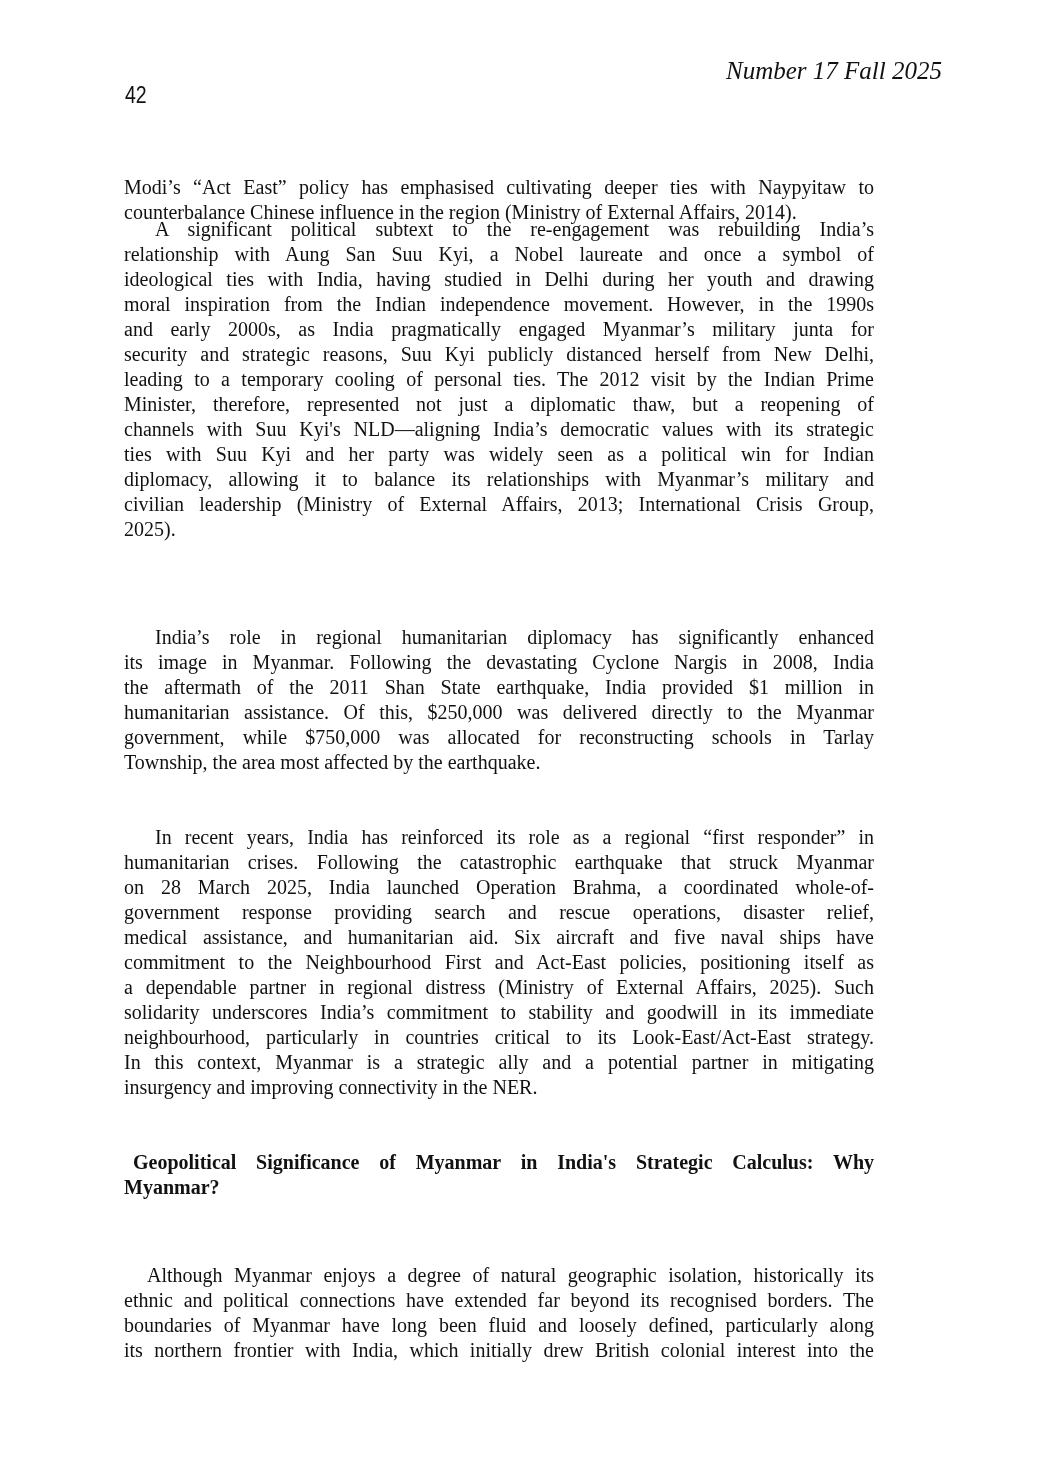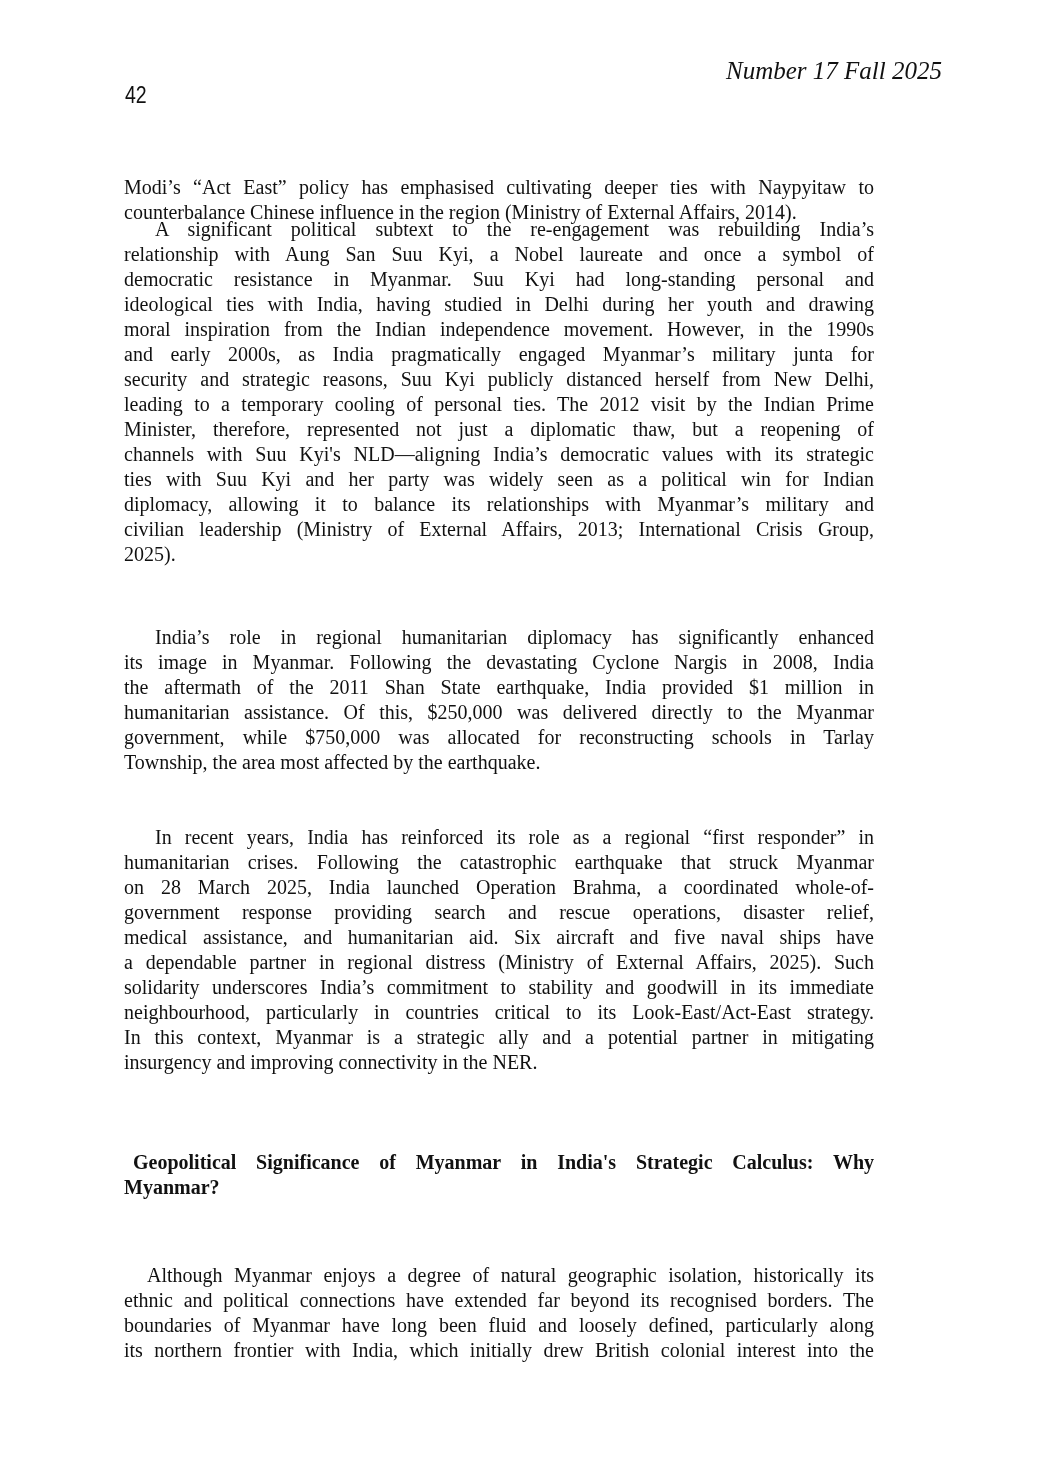--- a/index.html
+++ b/index.html
@@ -74,21 +74,20 @@
   <div class="page-number">42</div>
 
   <div class="text-block" style="top:175px;">
     <span class="line">Modi’s “Act East” policy has emphasised cultivating deeper ties with Naypyitaw to</span>
     <span class="line last">counterbalance Chinese influence in the region (Ministry of External Affairs, 2014).</span>
   </div>
 
   <div class="text-block" style="top:217px;font-family:Liberation Serif, serif;">
     <span class="line indent">A significant political subtext to the re-engagement was rebuilding India’s</span>
     <span class="line">relationship with Aung San Suu Kyi, a Nobel laureate and once a symbol of</span>
-    <span class="line">democratic resistance in Myanmar. Suu Kyi had long-standing personal and</span>
     <span class="line">ideological ties with India, having studied in Delhi during her youth and drawing</span>
     <span class="line">moral inspiration from the Indian independence movement. However, in the 1990s</span>
     <span class="line">and early 2000s, as India pragmatically engaged Myanmar’s military junta for</span>
     <span class="line">security and strategic reasons, Suu Kyi publicly distanced herself from New Delhi,</span>
     <span class="line">leading to a temporary cooling of personal ties. The 2012 visit by the Indian Prime</span>
     <span class="line">Minister, therefore, represented not just a diplomatic thaw, but a reopening of</span>
     <span class="line">channels with Suu Kyi's NLD—aligning India’s democratic values with its strategic</span>
     <span class="line">ties with Suu Kyi and her party was widely seen as a political win for Indian</span>
     <span class="line">diplomacy, allowing it to balance its relationships with Myanmar’s military and</span>
     <span class="line">civilian leadership (Ministry of External Affairs, 2013; International Crisis Group,</span>
@@ -103,20 +102,21 @@
     <span class="line">government, while $750,000 was allocated for reconstructing schools in Tarlay</span>
     <span class="line last">Township, the area most affected by the earthquake.</span>
   </div>
 
   <div class="text-block" style="top:825px;">
     <span class="line indent">In recent years, India has reinforced its role as a regional “first responder” in</span>
     <span class="line">humanitarian crises. Following the catastrophic earthquake that struck Myanmar</span>
     <span class="line">on 28 March 2025, India launched Operation Brahma, a coordinated whole-of-</span>
     <span class="line">government response providing search and rescue operations, disaster relief,</span>
     <span class="line">medical assistance, and humanitarian aid. Six aircraft and five naval ships have</span>
+    <span class="line">commitment to the Neighbourhood First and Act-East policies, positioning itself as</span>
     <span class="line">a dependable partner in regional distress (Ministry of External Affairs, 2025). Such</span>
     <span class="line">solidarity underscores India’s commitment to stability and goodwill in its immediate</span>
     <span class="line">neighbourhood, particularly in countries critical to its Look-East/Act-East strategy.</span>
     <span class="line">In this context, Myanmar is a strategic ally and a potential partner in mitigating</span>
     <span class="line last">insurgency and improving connectivity in the NER.</span>
   </div>
 
   <div class="text-block heading" style="top:1150px;">
     <span class="line indent-tiny">Geopolitical Significance of Myanmar in India's Strategic Calculus: Why</span>
     <span class="line last">Myanmar?</span>

